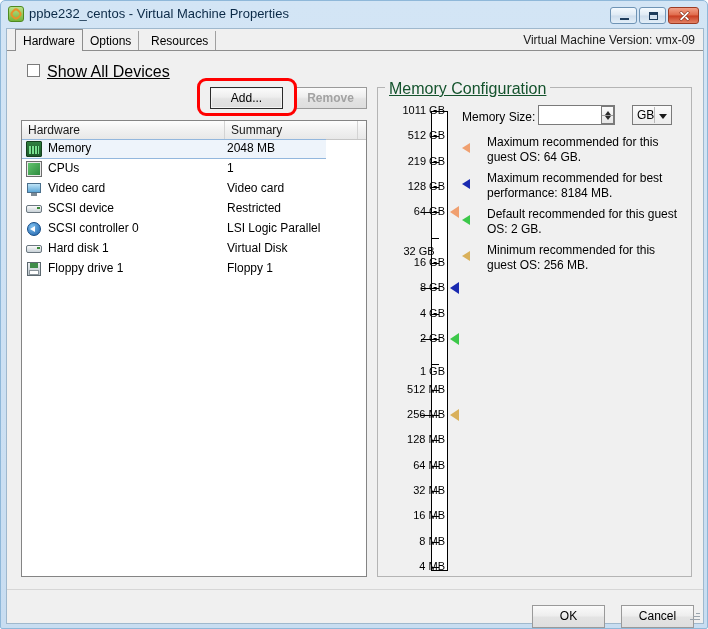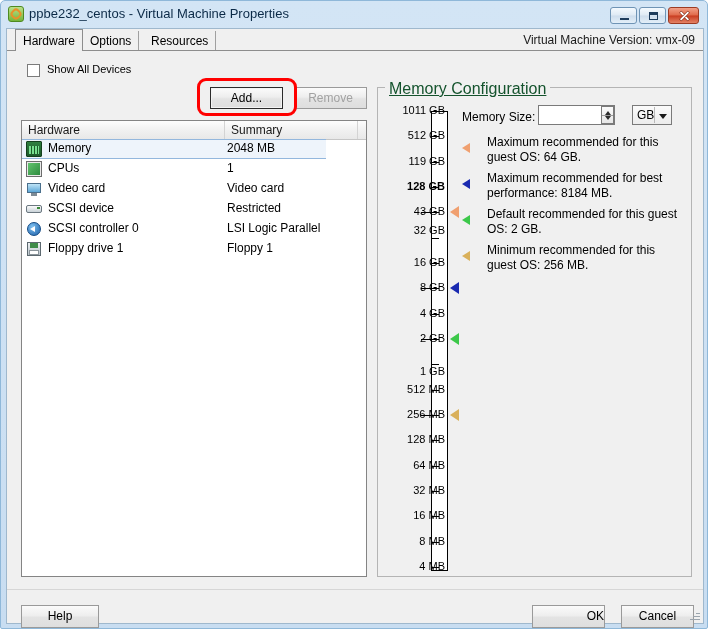--- a/index.html
+++ b/index.html
@@ -95,34 +95,34 @@
   }
   #vmversion{
     position:absolute;right:8px;top:4px;font-size:12px;color:#1a1a1a;white-space:nowrap;
   }
 
   
   #showall-box{
     position:absolute;left:20px;top:35px;width:13px;height:13px;
     background:#fff;border:1px solid #7b7b7b;box-sizing:border-box;
   }
-  #showall-label{position:absolute;left:40px;top:34px;font-size:11px;color:#000;}
+  #showall-label{position:absolute;left:40px;top:34px;font-size:16px;color:#000;text-decoration:underline;}
 
   .pbtn{
     position:absolute;box-sizing:border-box;
     background:linear-gradient(to bottom,#fbfbfb,#eeeeee 45%,#e3e3e3 55%,#dedede);
     border:1px solid #9a9a9a;
     font-size:12px;color:#000;
     text-align:center;
     line-height:20px;
   }
   .pbtn.disabled{color:#a2a2a2;}
   #btn-add{left:203px;top:58px;width:73px;height:22px;line-height:20px;
            border:1px solid #2b2b2b;box-shadow:inset 0 0 0 1px #f3f3f3;}
-  #btn-remove{left:287px;top:58px;width:73px;height:22px;line-height:20px;}
+  #btn-remove{left:287px;top:58px;width:73px;height:22px;line-height:20px;font-weight:bold;}
   #add-highlight{
     position:absolute;left:190px;top:49px;width:100px;height:38px;
     border:3px solid #ff0000;border-radius:9px;box-sizing:border-box;
     pointer-events:none;
   }
 
   
   #hwlist{
     position:absolute;left:14px;top:91px;width:346px;height:457px;
     background:#ffffff;border:1px solid #848484;box-sizing:border-box;
@@ -237,21 +237,21 @@
   #unit-div{position:absolute;right:16px;top:1px;width:1px;height:16px;background:#b9b9b9;}
 
   
   .legend-item{position:absolute;left:455px;width:220px;}
   .legend-arrow{position:absolute;left:0px;width:0;height:0;
     border-top:5px solid transparent;border-bottom:5px solid transparent;}
   .legend-text{position:absolute;left:25px;top:-4px;font-size:12px;color:#000;line-height:15px;width:200px;}
 
   
   #btn-help{left:14px;top:576px;width:78px;height:23px;line-height:21px;}
-  #btn-ok{left:525px;top:576px;width:73px;height:23px;line-height:21px;text-align:right;}
+  #btn-ok{left:525px;top:576px;width:73px;height:23px;line-height:21px;}
   #btn-cancel{left:614px;top:576px;width:73px;height:23px;line-height:21px;}
   #footer-sep{position:absolute;left:0;top:560px;width:696px;height:1px;background:#d6d6d6;}
   #grip{position:absolute;right:2px;bottom:2px;width:12px;height:12px;}
   #grip i{position:absolute;background:#9aa4ad;height:1px;}
 </style>
 </head>
 <body>
 
 <div id="window">
 
@@ -326,20 +326,28 @@
           </div>
           <div class="hwrow">
             <div class="ic ic-scsi">
               <div class="circ"></div>
               <div class="arw"></div>
             </div>
             <div class="nm">SCSI controller 0</div>
             <div class="sm">LSI Logic Parallel</div>
           </div>
           <div class="hwrow">
+            <div class="ic ic-disk">
+              <div class="body"></div>
+              <div class="led"></div>
+            </div>
+            <div class="nm">Hard disk 1</div>
+            <div class="sm">Virtual Disk</div>
+          </div>
+          <div class="hwrow">
             <div class="ic ic-floppy">
               <div class="b"></div>
               <div class="s"></div>
               <div class="l"></div>
             </div>
             <div class="nm">Floppy drive 1</div>
             <div class="sm">Floppy 1</div>
           </div>
         </div>
     </div>
@@ -348,27 +356,27 @@
     <div id="memgroup-title">Memory Configuration</div>
 
     <div id="slider">
       <div id="track"></div>
 
     <div class="tick" style="top: 10px;"></div>
         <div class="ticklabel" style="top: 3px; right: 72px;">1011 GB</div>
         <div class="tick" style="top: 35.3333px;"></div>
         <div class="ticklabel" style="top: 28.3333px; right: 72px;">512 GB</div>
         <div class="tick" style="top: 60.6667px;"></div>
-        <div class="ticklabel" style="top: 53.6667px; right: 72px;">119 GB</div>
+        <div class="ticklabel" style="top: 53.6667px; right: 72px;">219 GB</div>
         <div class="tick" style="top: 86px;"></div>
-        <div class="ticklabel" style="top: 79px; right: 72px; font-weight: bold;">128 GB</div>
+        <div class="ticklabel" style="top: 79px; right: 72px;">128 GB</div>
         <div class="tick" style="top: 111.333px;"></div>
-        <div class="ticklabel" style="top: 104.333px; right: 72px;">43 GB</div>
+        <div class="ticklabel" style="top: 104.333px; right: 72px;">64 GB</div>
         <div class="tick" style="top: 136.667px;"></div>
-        <div class="ticklabel" style="top: 123px; right: 72px;">32 GB</div>
+        <div class="ticklabel" style="top: 144px; right: 72px; text-align: center;">32 GB</div>
         <div class="tick" style="top: 162px;"></div>
         <div class="ticklabel" style="top: 155px; right: 72px;">16 GB</div>
         <div class="tick" style="top: 187.333px;"></div>
         <div class="ticklabel" style="top: 180.333px; right: 72px;">8 GB</div>
         <div class="tick" style="top: 212.667px;"></div>
         <div class="ticklabel" style="top: 205.667px; right: 72px;">4 GB</div>
         <div class="tick" style="top: 238px;"></div>
         <div class="ticklabel" style="top: 231px; right: 72px;">2 GB</div>
         <div class="tick" style="top: 263.333px;"></div>
         <div class="ticklabel" style="top: 256.333px; right: 72px; margin-top: 8px;">1 GB</div>
@@ -426,21 +434,20 @@
           <div class="legend-arrow" style="border-right: 8px solid rgb(60, 200, 74); top: 4px;"></div>
           <div class="legend-text">Default recommended for this guest OS: 2 GB.</div>
         </div>
         <div class="legend-item" style="top: 218px;">
           <div class="legend-arrow" style="border-right: 8px solid rgb(217, 176, 90); top: 4px;"></div>
           <div class="legend-text">Minimum recommended for this guest OS: 256 MB.</div>
         </div>
       </div>
 
     <div id="footer-sep"></div>
-    <div class="pbtn" id="btn-help">Help</div>
     <div class="pbtn" id="btn-ok">OK</div>
     <div class="pbtn" id="btn-cancel">Cancel</div>
     <div id="grip">
       <i style="left:7px;top:4px;width:4px;"></i>
       <i style="left:4px;top:7px;width:7px;"></i>
       <i style="left:1px;top:10px;width:10px;"></i>
     </div>
 
   </div>
 </div>

